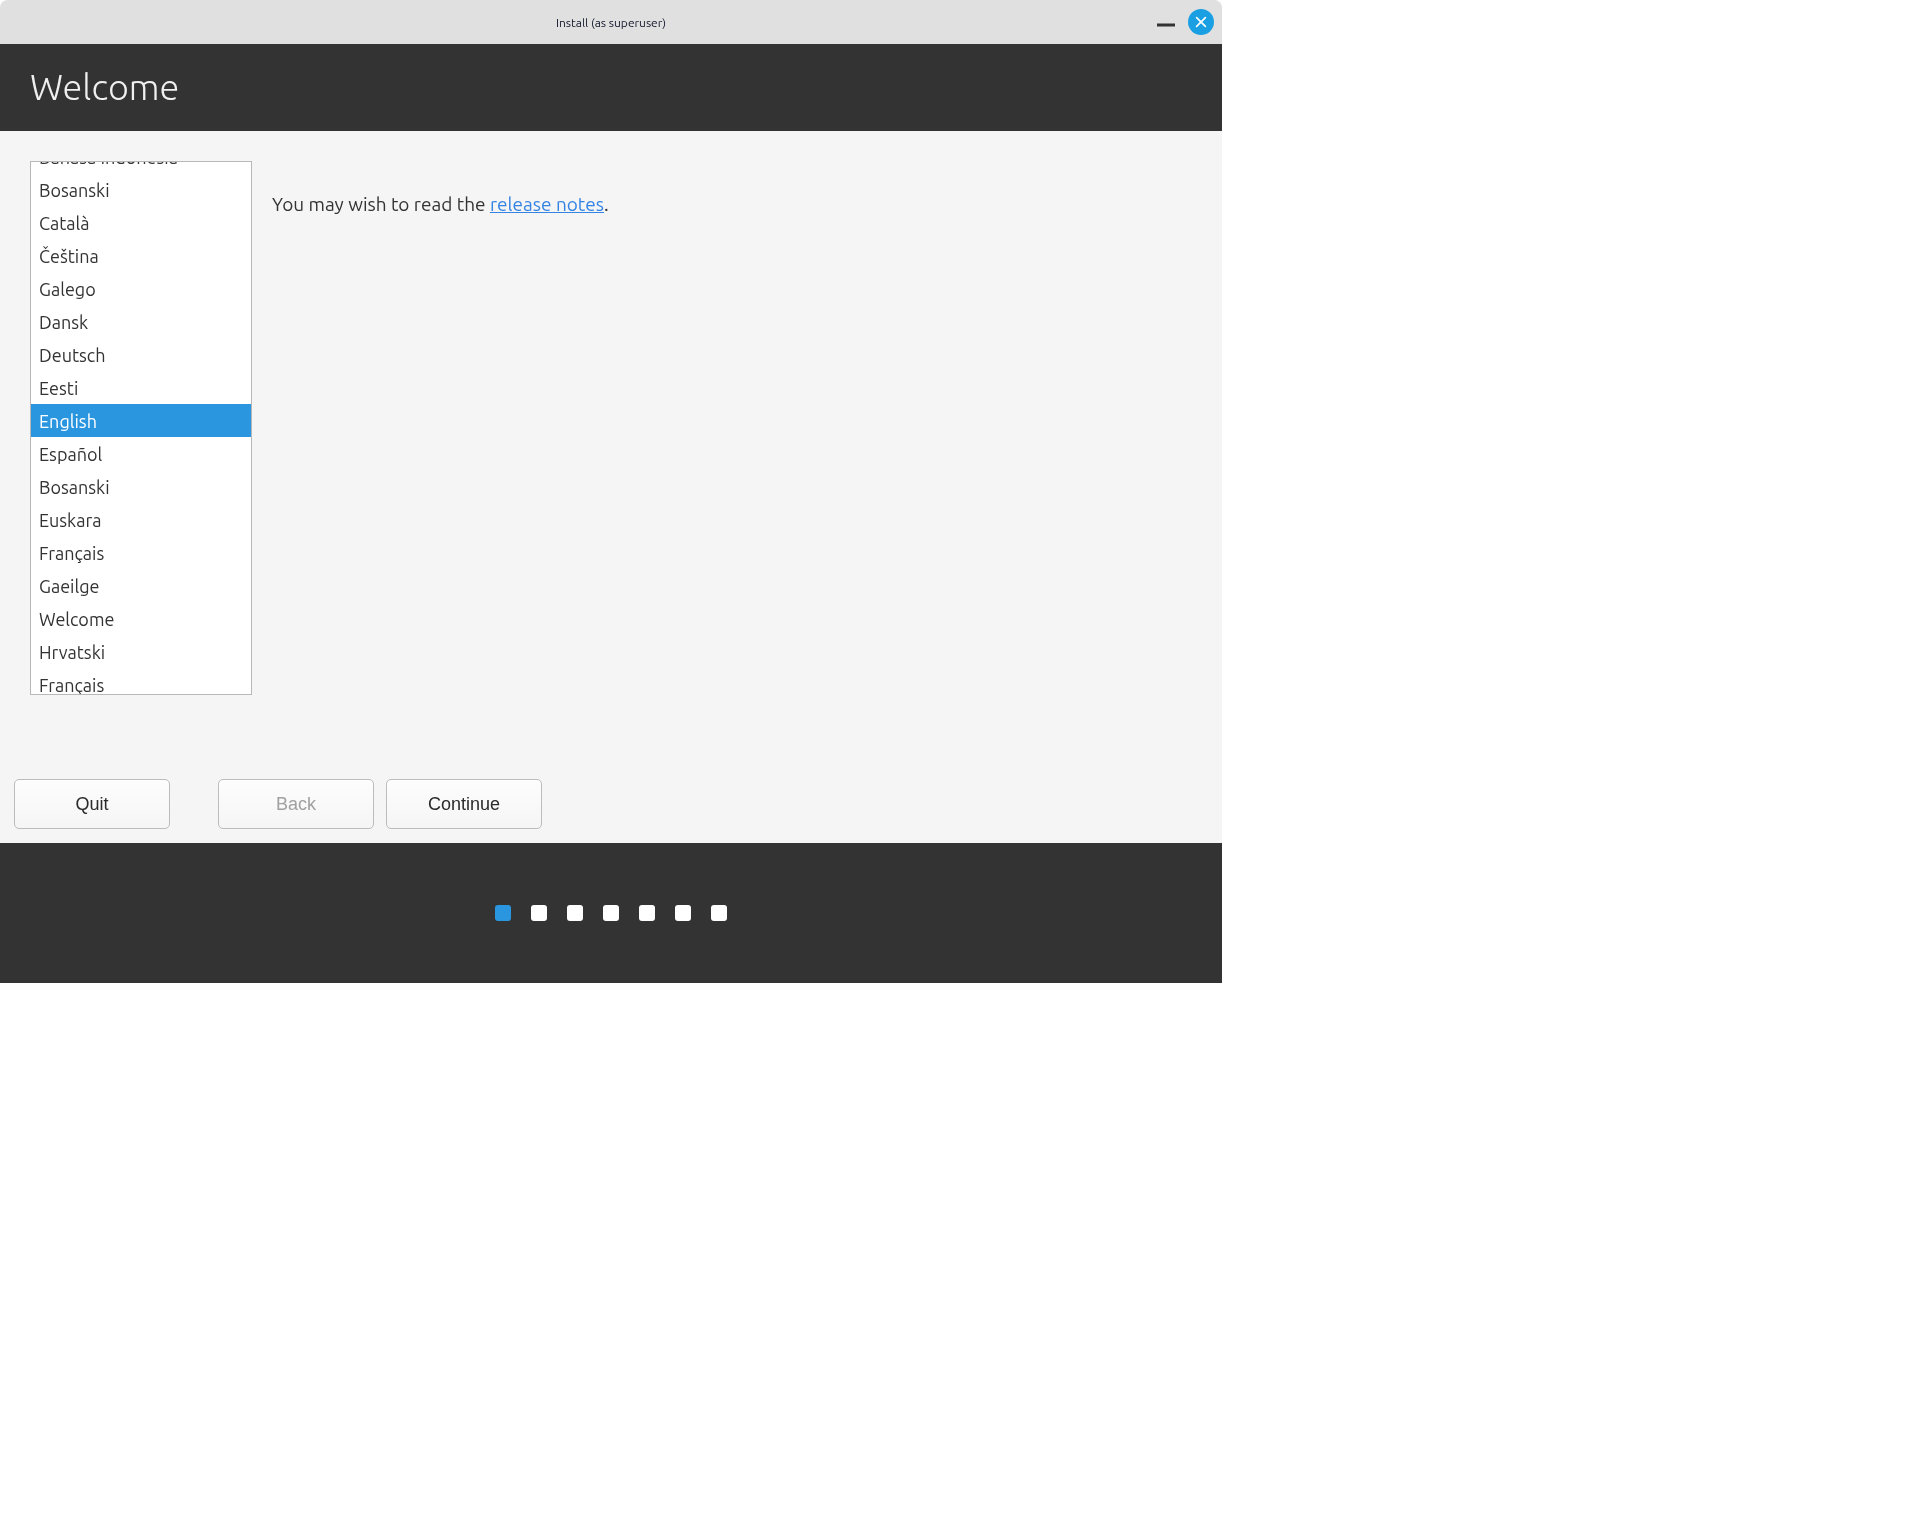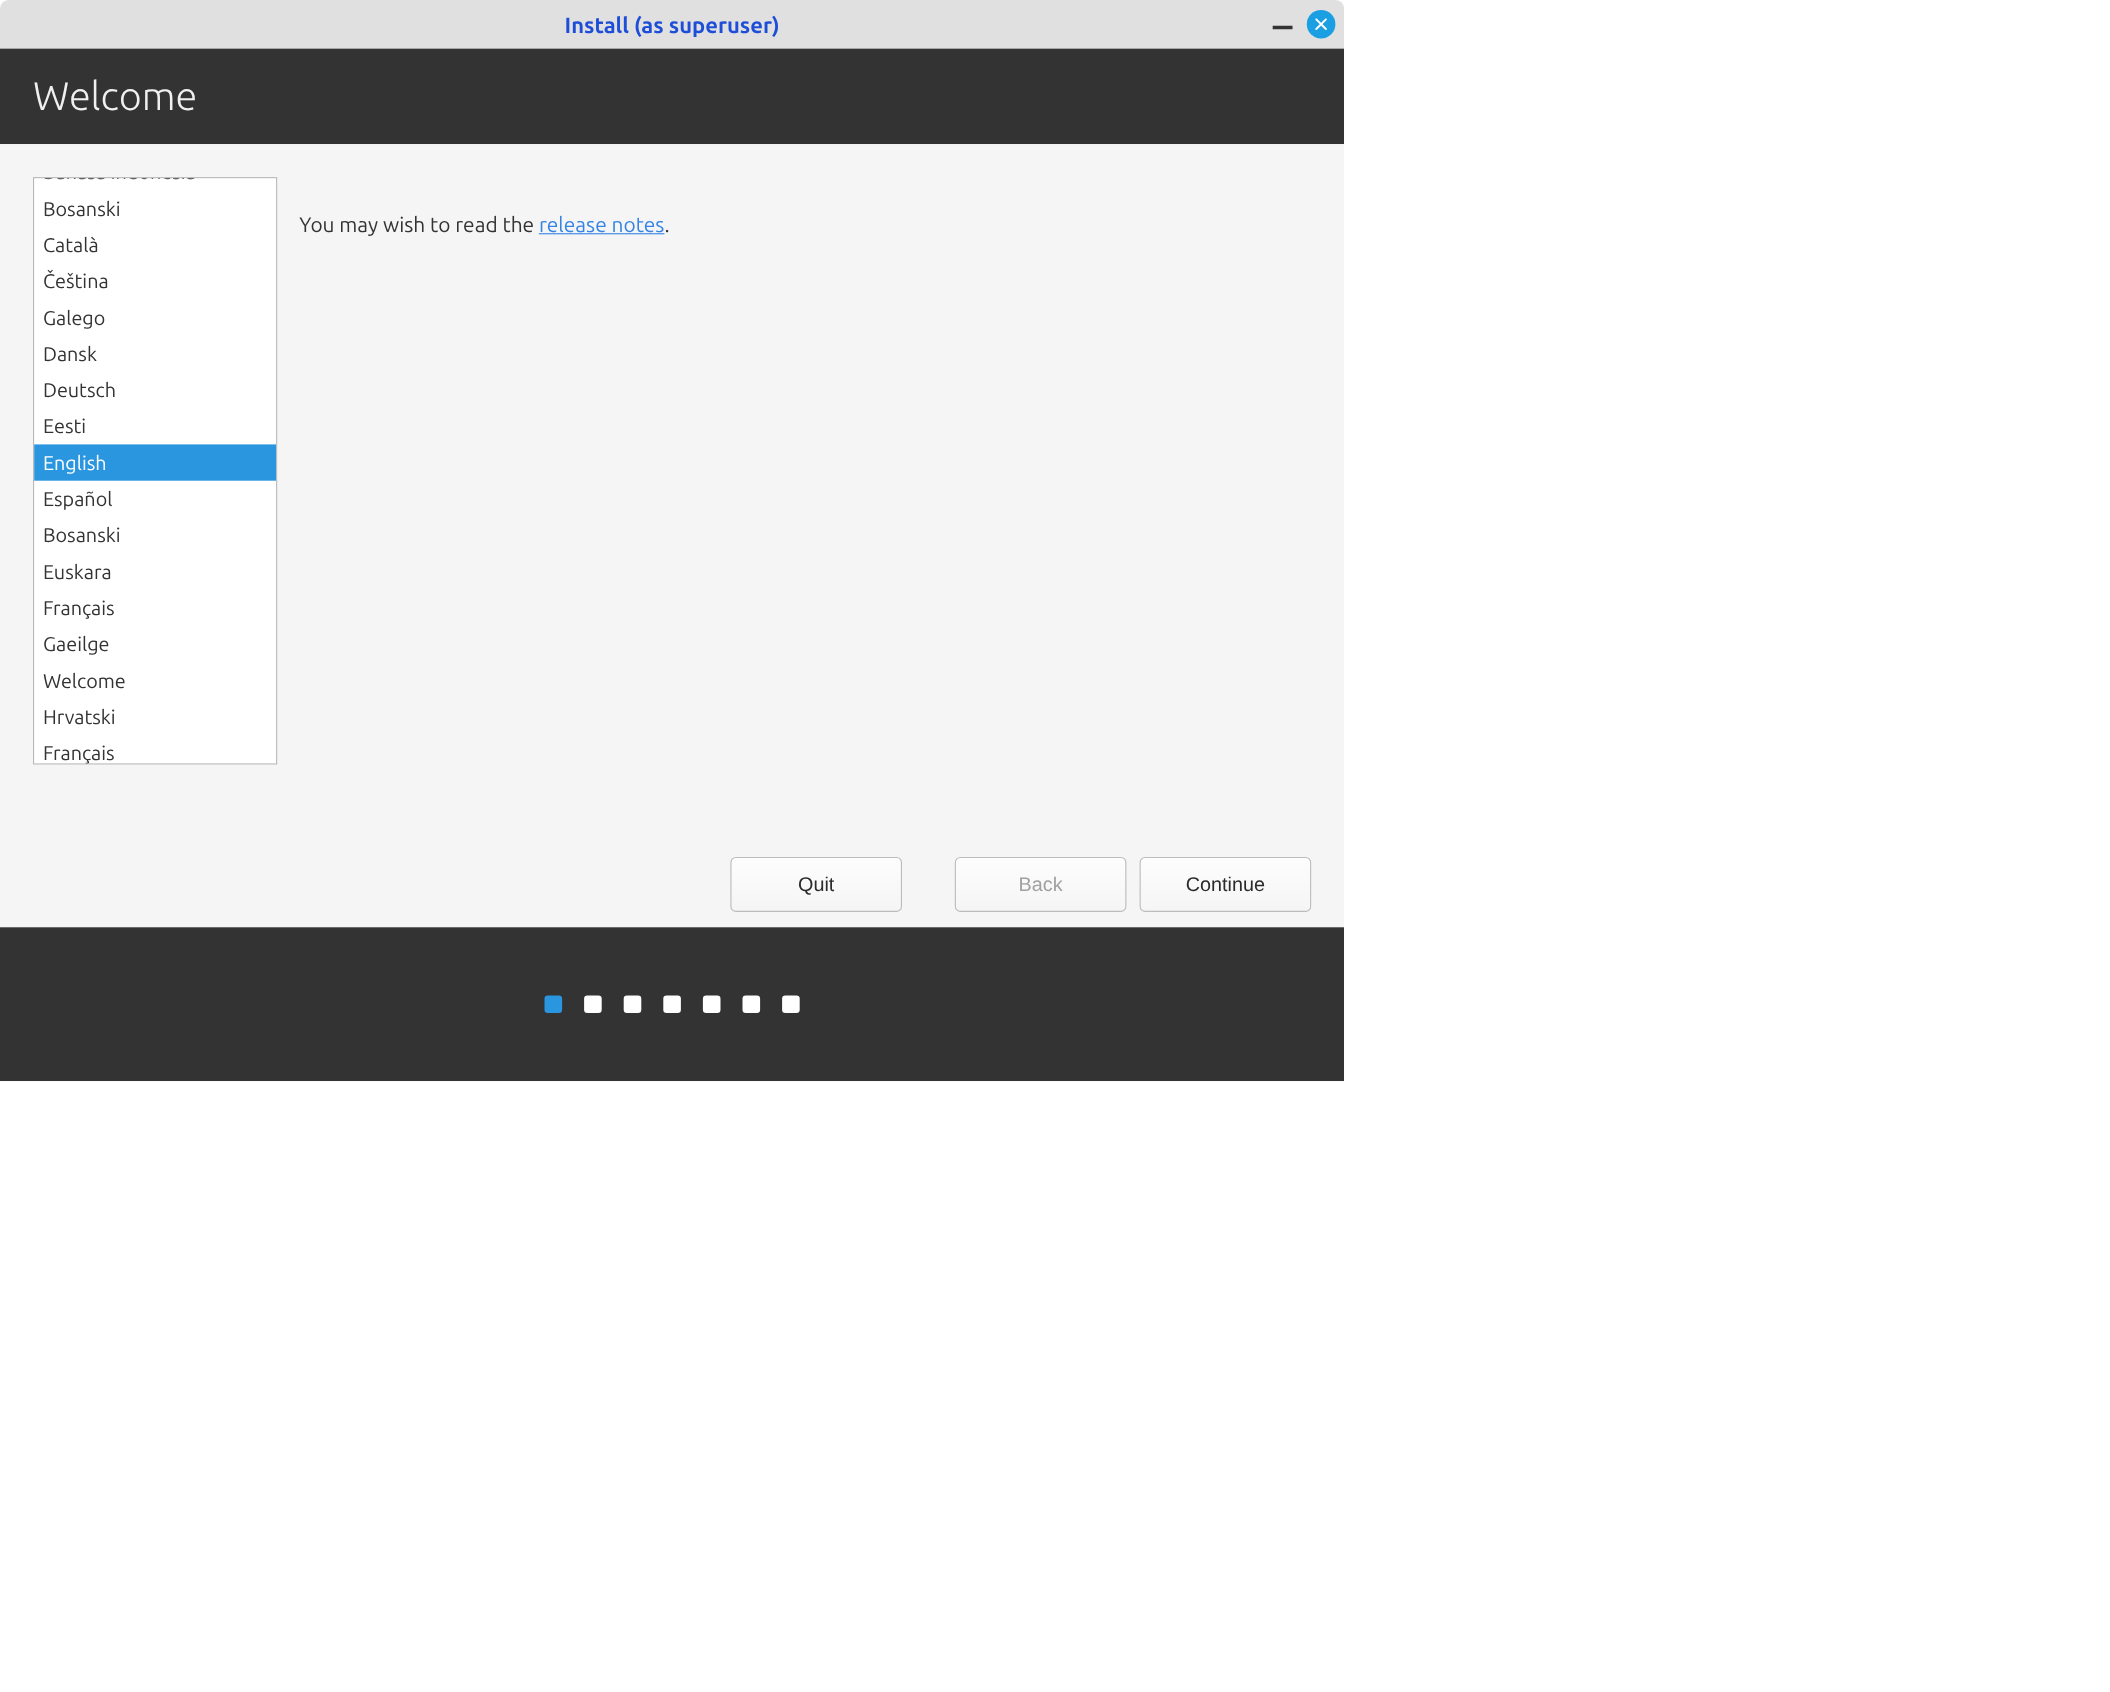--- a/index.html
+++ b/index.html
@@ -22,23 +22,23 @@
     .titlebar {
       height: 44px;
       background: #e0e0e0;
       display: flex;
       align-items: center;
       justify-content: center;
       position: relative;
       padding: 0 12px;
     }
     .titlebar-title {
-      font-size: 20px;
-      font-weight: 700;
-      color: #1d4ed8;
+      font-size: 12px;
+      font-weight: 400;
+      color: #0f172a;
     }
     .titlebar-controls {
       position: absolute;
       right: 8px;
       top: 50%;
       transform: translateY(-50%);
       display: flex;
       gap: 10px;
       align-items: center;
     }
@@ -116,23 +116,23 @@
       padding-top: 32px;
       font-size: 19px;
       color: #333;
     }
     .main-text a {
       color: #3584e4;
       text-decoration: underline;
     }
     .buttons {
       display: flex;
-      justify-content: flex-end;
+      justify-content: flex-start;
       gap: 12px;
-      padding: 14px 30px;
+      padding: 14px 14px;
       background: #f5f5f5;
     }
     .btn {
       min-width: 156px;
       height: 50px;
       border: 1px solid #bcbcbc;
       border-radius: 5px;
       background: linear-gradient(#fdfdfd,#f5f5f5);
       font-size: 18px;
       color: #2b2b2b;

